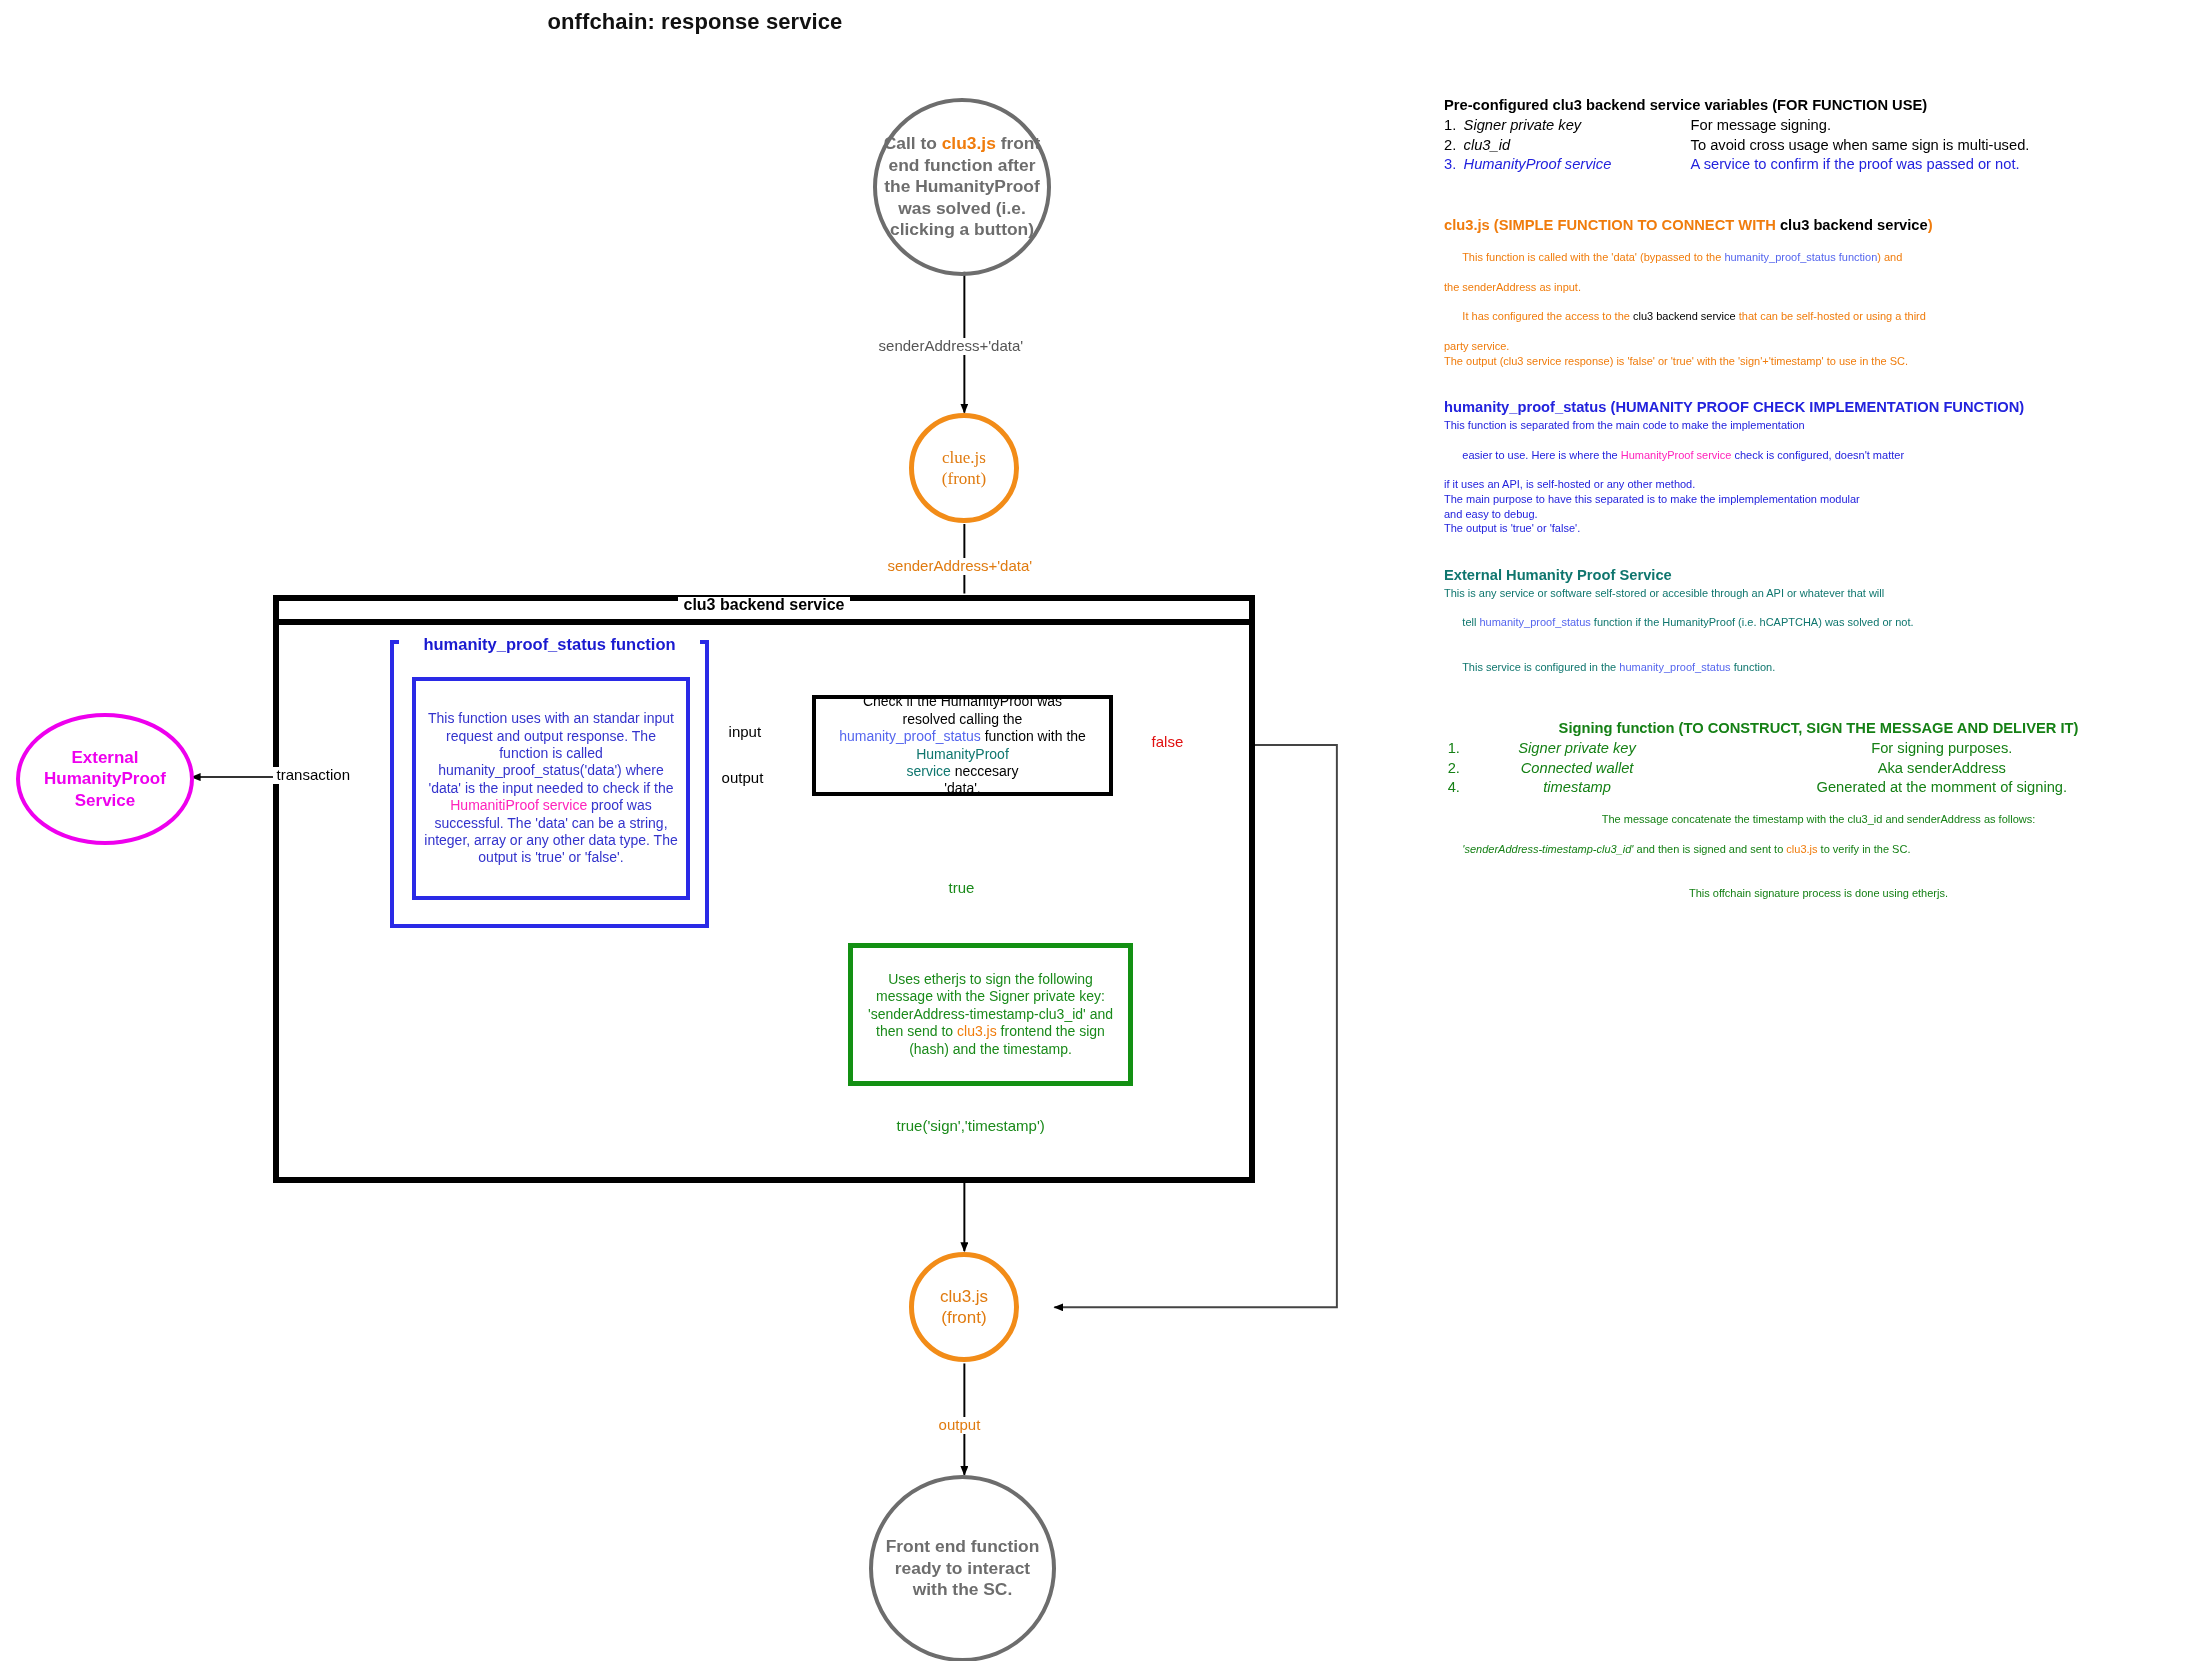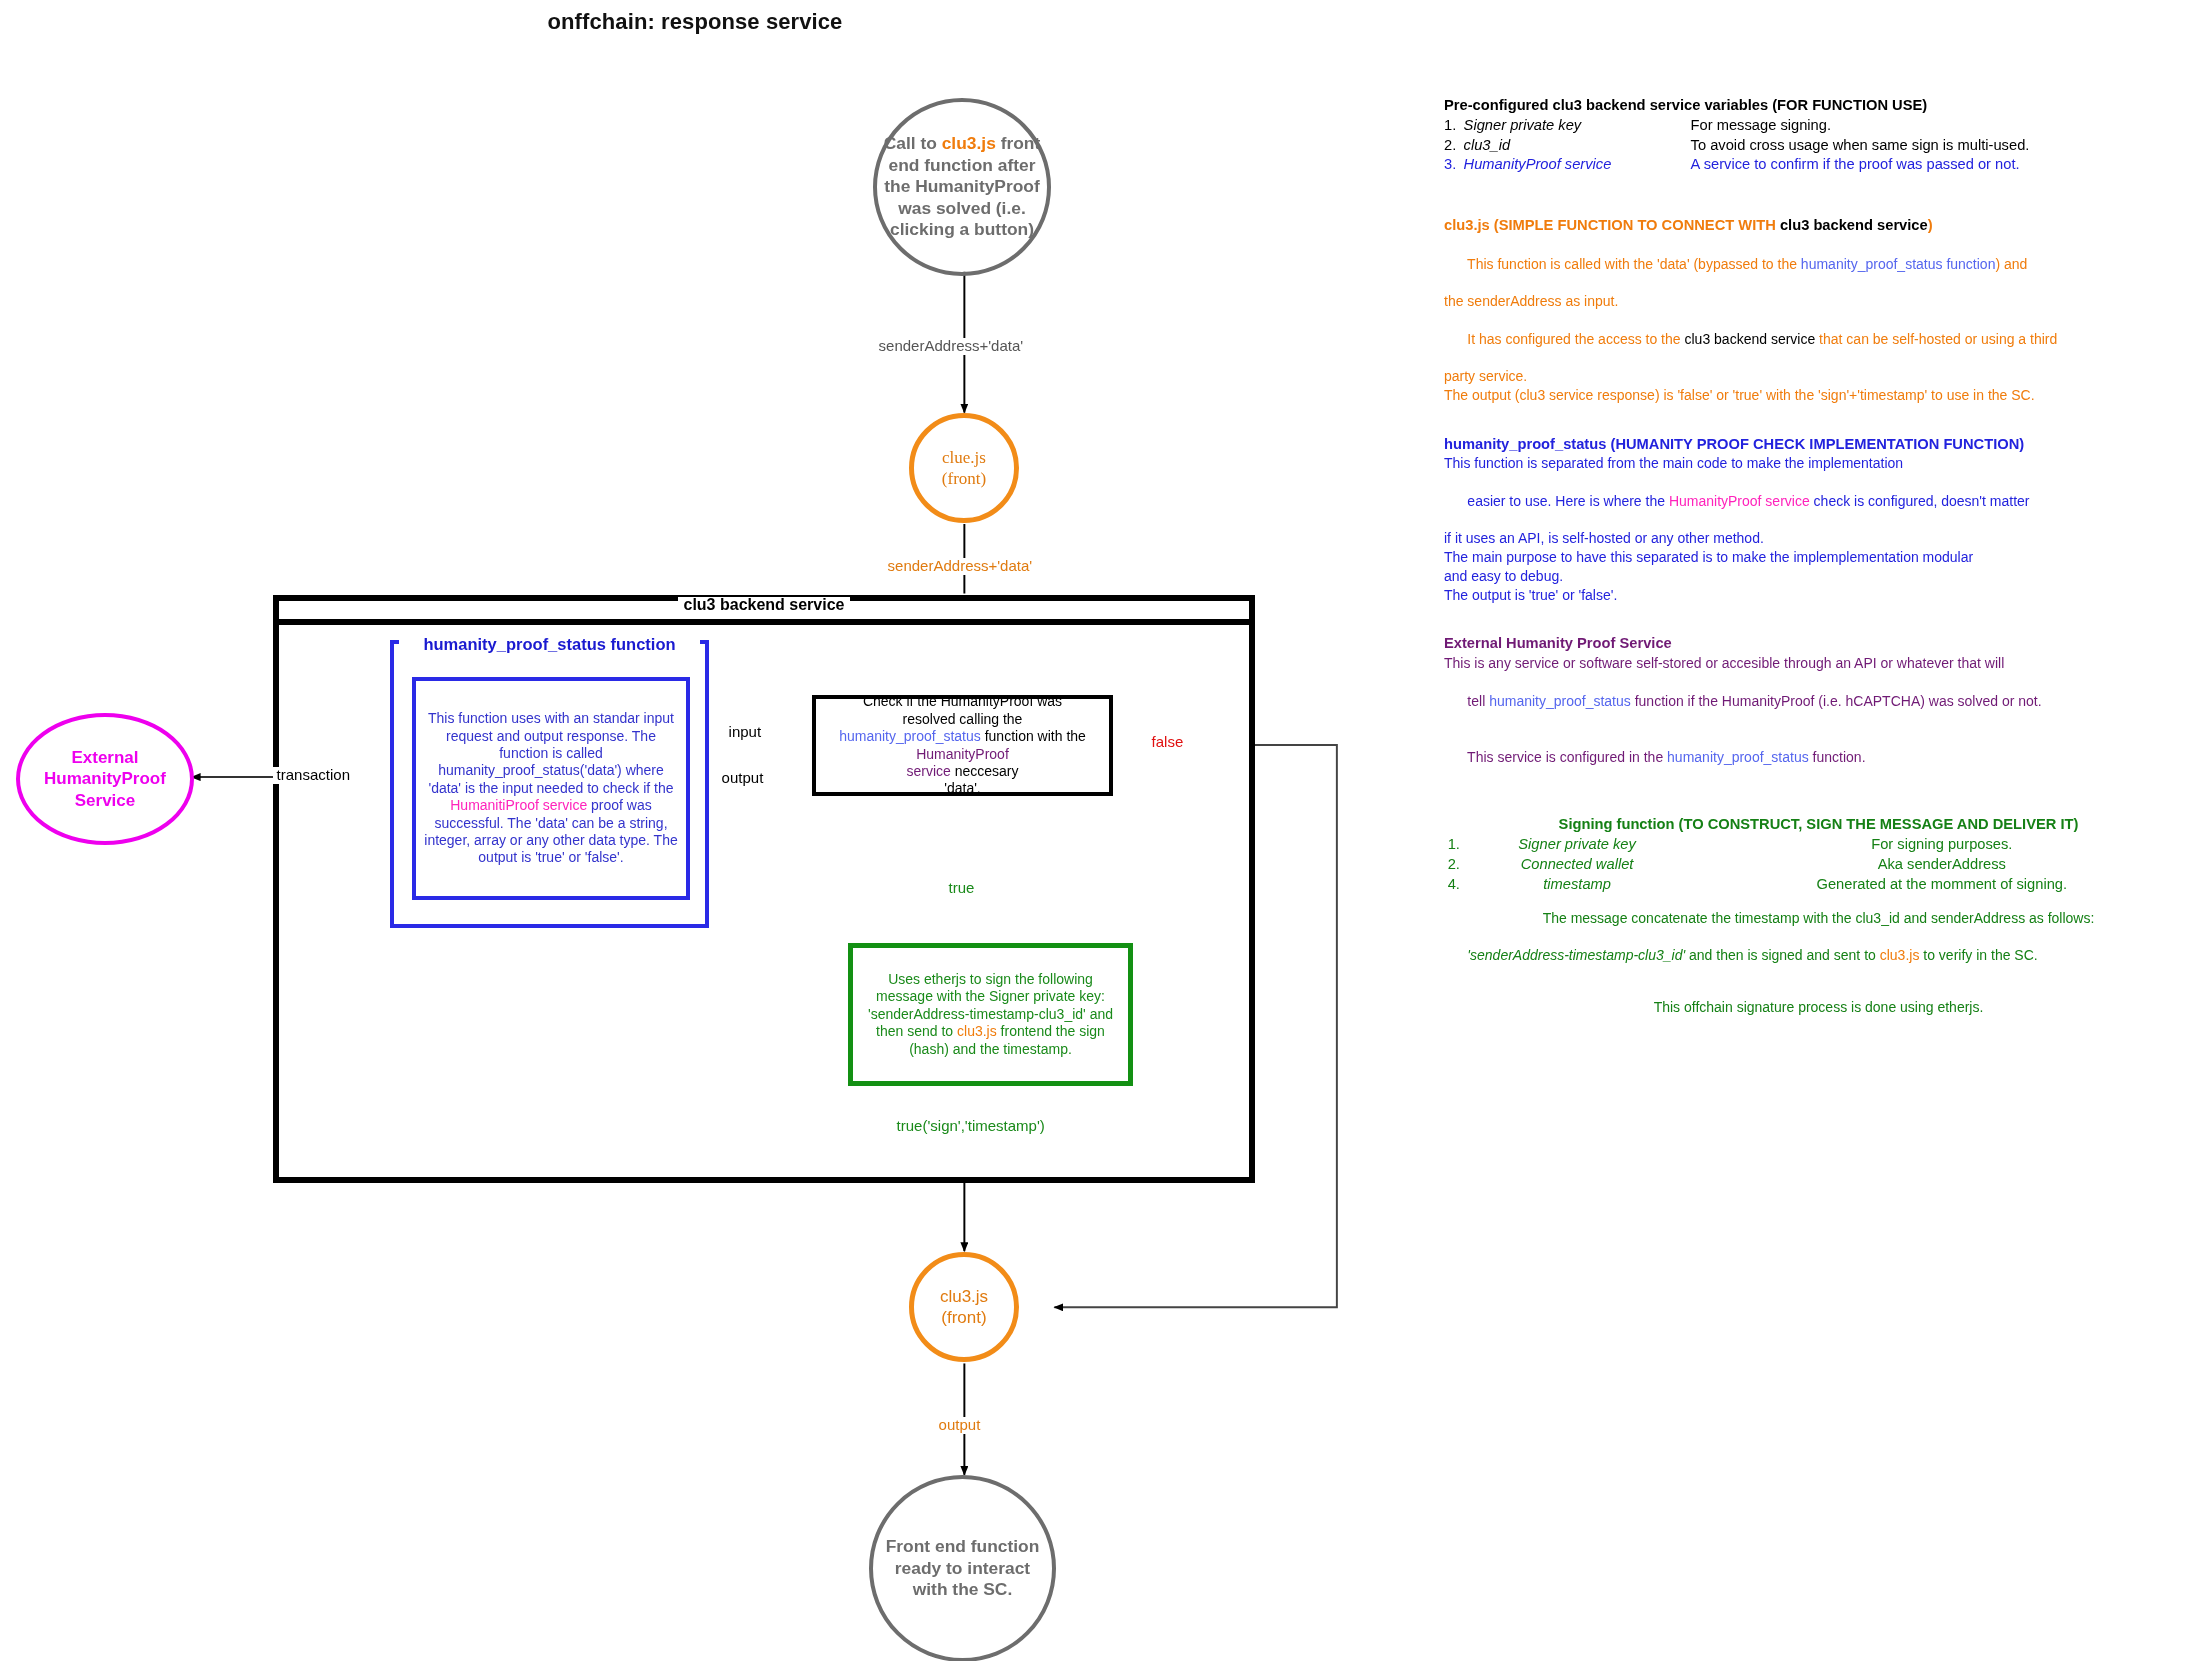--- a/index.html
+++ b/index.html
@@ -213,40 +213,40 @@
     top: 96px;
     width: 749px;
   }
   .legend-block { margin-bottom: 0; }
   .legend-heading {
     font-weight: bold;
     font-size: 14.7px;
     line-height: 1.35;
   }
   .legend-line {
-    font-size: 14px;
+    font-size: 11px;
     line-height: 1.34;
     white-space: pre;
   }
   .legend-row {
     display: flex;
     font-size: 14.7px;
     line-height: 1.34;
   }
   .legend-row .lr-num { width: 19.6px; flex: 0 0 19.6px; }
   .legend-row .lr-key { width: 227px; flex: 0 0 227px; font-style: italic; }
   .legend-row .lr-val { flex: 1 1 auto; }
   .spacer-sm { height: 14.3px; }
   .spacer-md { height: 30px; }
   .spacer-lg { height: 41px; }
 
   .c-black   { color: #000000; }
   .c-blue    { color: #2222dd; }
   .c-orange  { color: #f07c0c; }
-  .c-magenta { color: #701a75; }
+  .c-magenta { color: #0f766e; }
   .c-pink    { color: #ff22bb; }
   .c-lblue   { color: #5566ee; }
   .c-dgreen  { color: #158015; text-align: center; }
   .ital { font-style: italic; }
   .bold { font-weight: bold; }
 </style>
 </head>
 <body>
 
 <div id="diagram-title">onffchain: response service</div>

